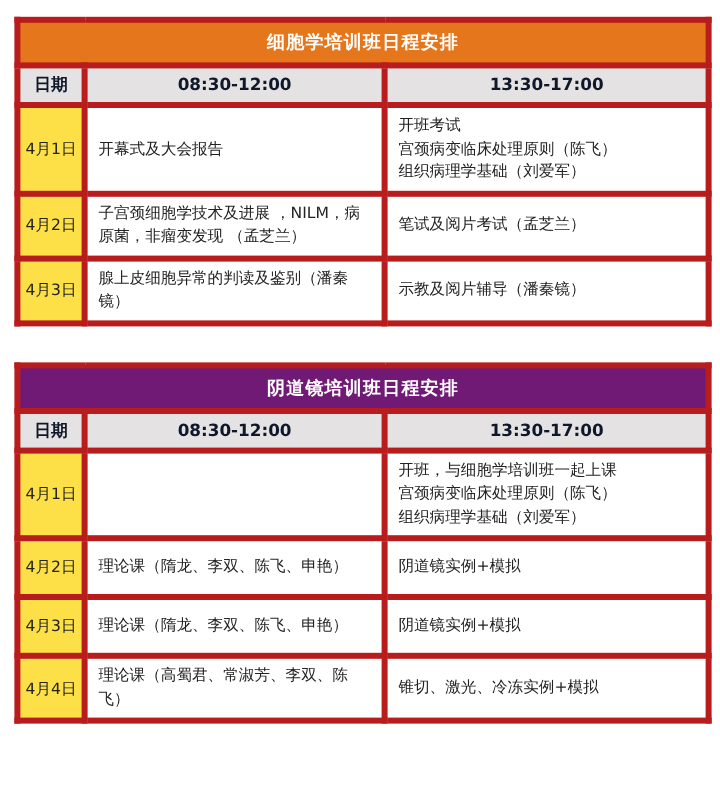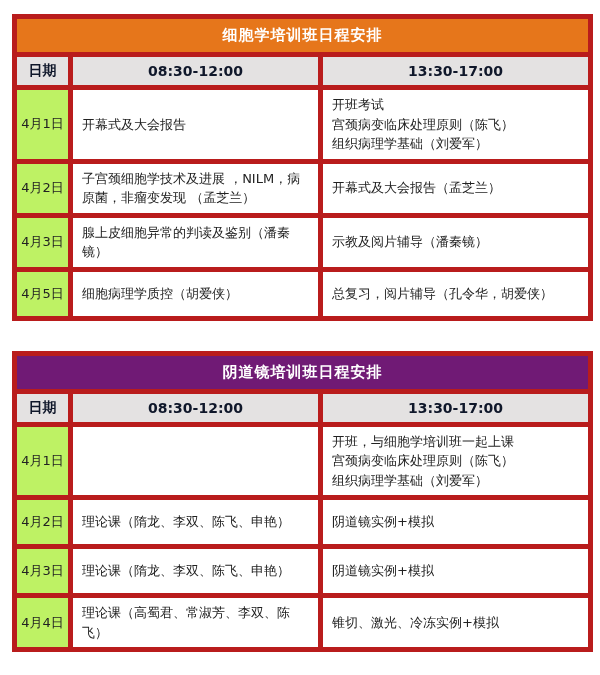--- a/index.html
+++ b/index.html
@@ -45,21 +45,21 @@
     color: #0f172a;
     font-size: 14px;
     font-weight: bold;
     text-align: center;
     padding: 5px 2px;
   }
   .date-cell {
     text-align: center;
     font-size: 13px;
     padding: 4px 2px;
-    background: #bef264;
+    background: #fde047;
     white-space: nowrap;
   }
   .body-cell {
     font-size: 13px;
     line-height: 1.5;
     padding: 5px 9px;
     background: #ffffff;
   }
   .sched td {
     height: 34px;
@@ -95,39 +95,30 @@
               <div>宫颈病变临床处理原则（陈飞）</div>
               <div>组织病理学基础（刘爱军）</div>
             </td>
           </tr>
           <tr>
             <td class="date-cell">4月2日</td>
             <td class="body-cell">
               <div>子宫颈细胞学技术及进展 ，NILM，病原菌，非瘤变发现 （孟芝兰）</div>
             </td>
             <td class="body-cell">
-              <div>开幕式及大会报告（孟芝兰）</div>
+              <div>笔试及阅片考试（孟芝兰）</div>
             </td>
           </tr>
           <tr>
             <td class="date-cell">4月3日</td>
             <td class="body-cell">
               <div>腺上皮细胞异常的判读及鉴别（潘秦镜）</div>
             </td>
             <td class="body-cell">
               <div>示教及阅片辅导（潘秦镜）</div>
-            </td>
-          </tr>
-          <tr>
-            <td class="date-cell">4月5日</td>
-            <td class="body-cell">
-              <div>细胞病理学质控（胡爱侠）</div>
-            </td>
-            <td class="body-cell">
-              <div>总复习，阅片辅导（孔令华，胡爱侠）</div>
             </td>
           </tr>
         </tbody>
       </table>
       <table class="sched">
         <colgroup>
           <col style="width: 56px;">
           <col style="width: 250px;">
           <col style="width: 270px;">
         </colgroup>

